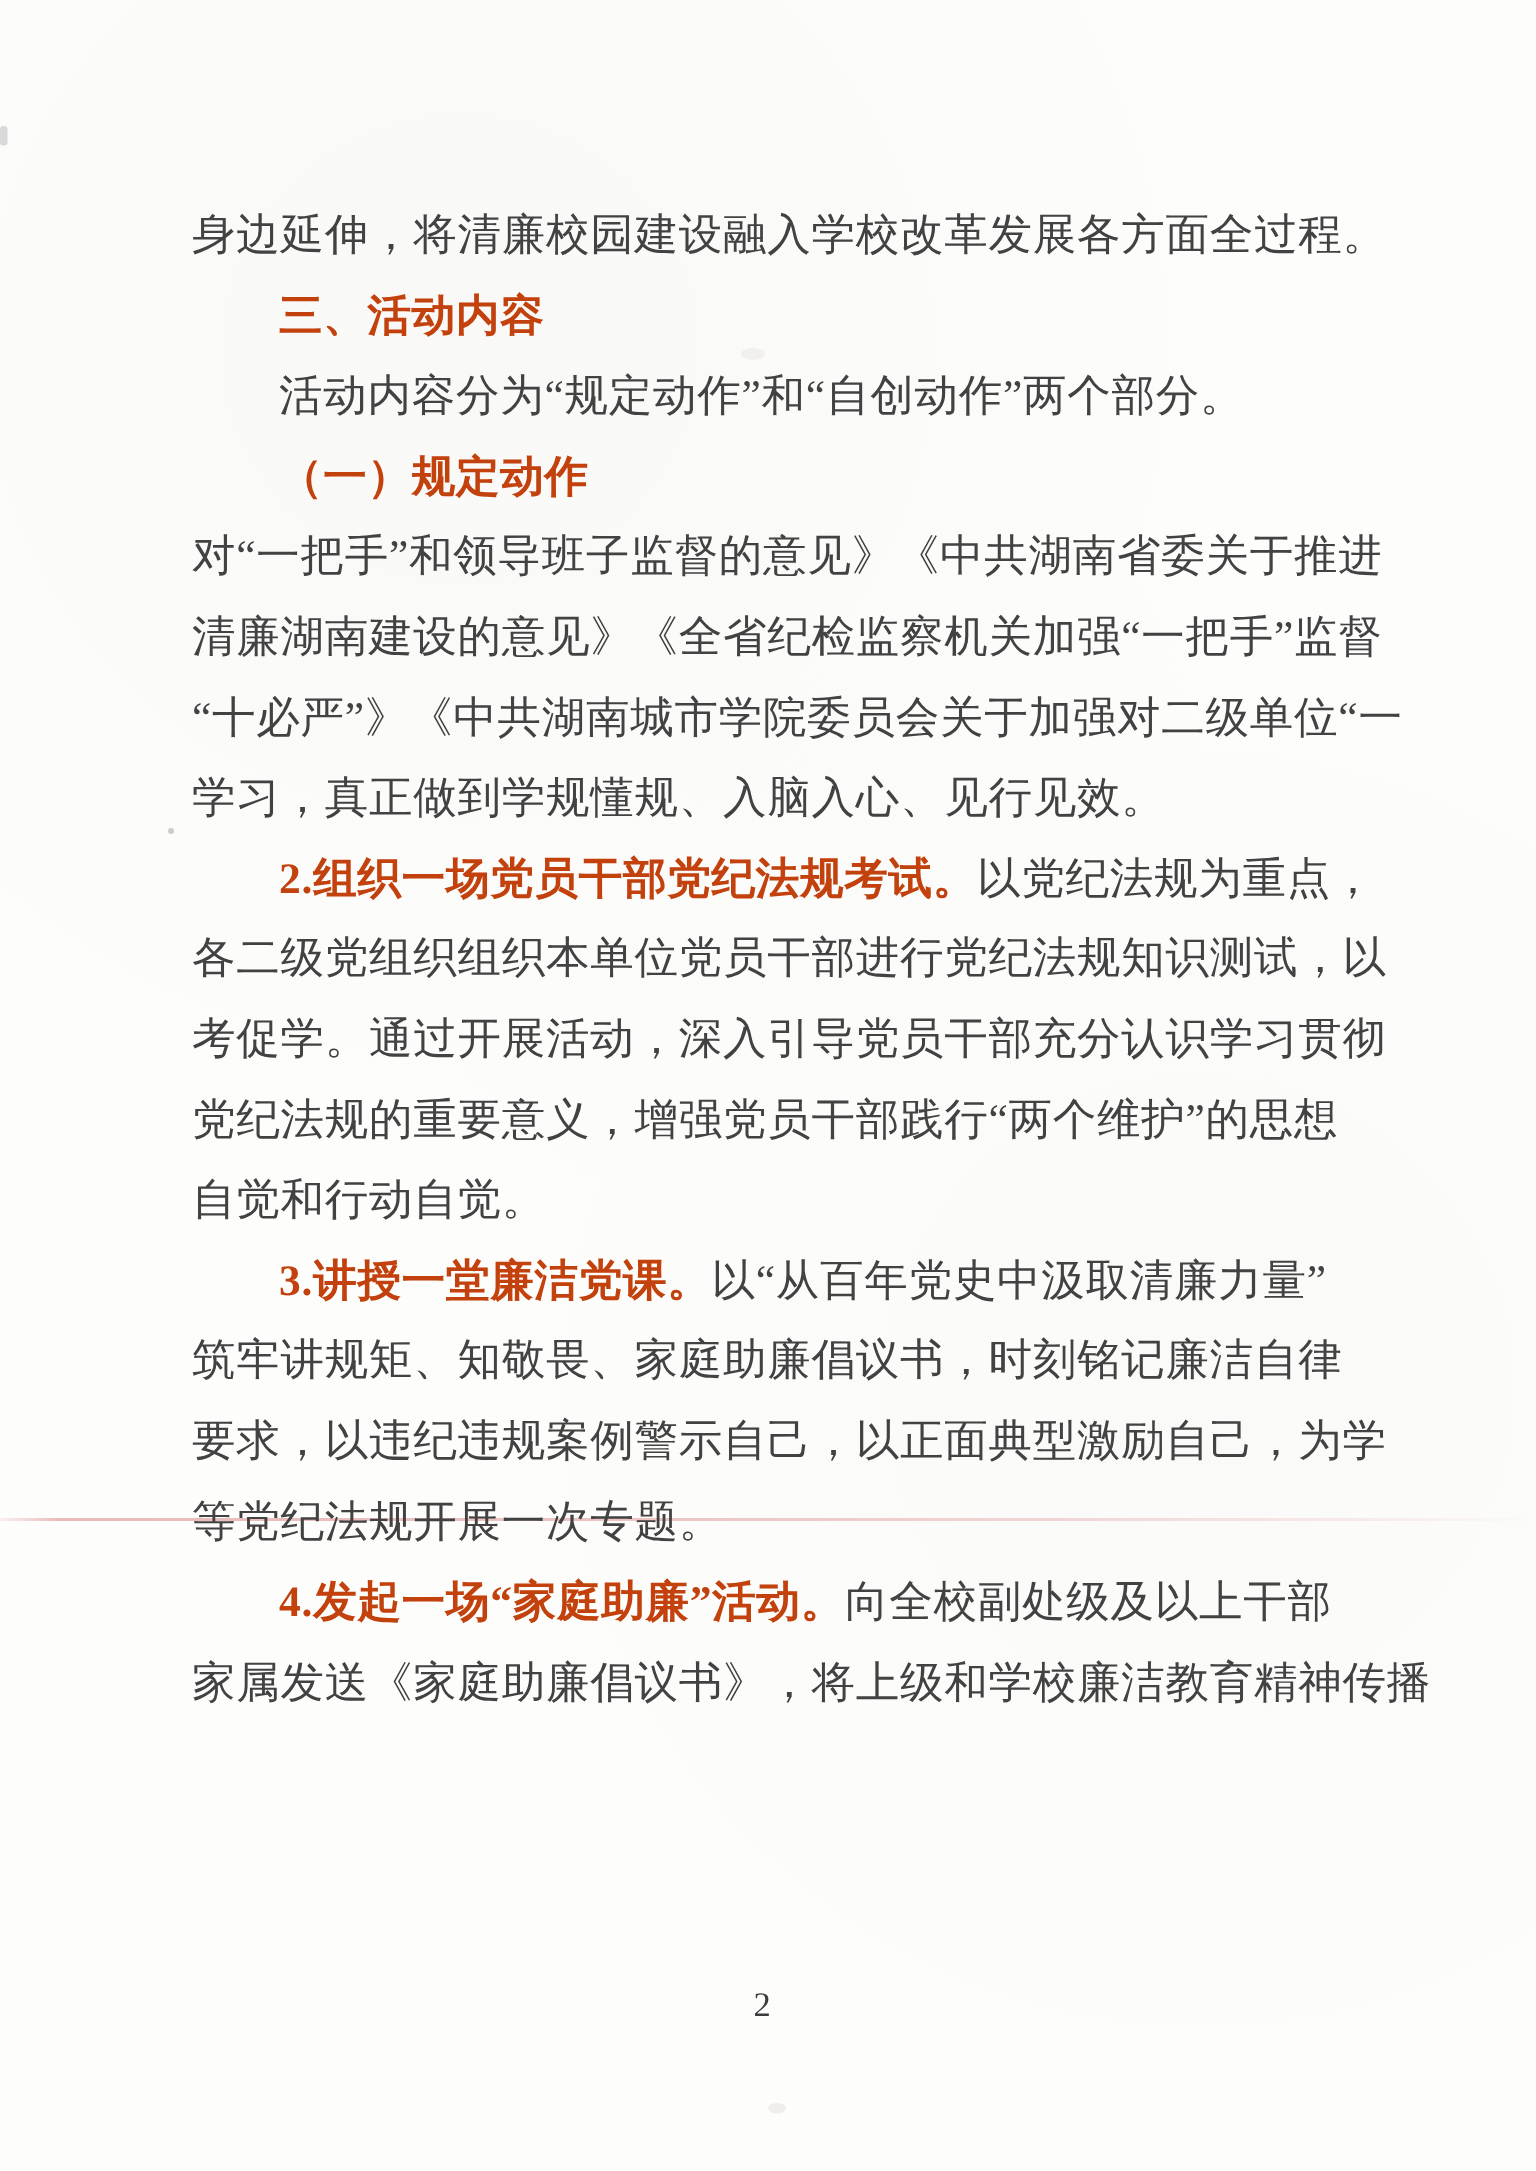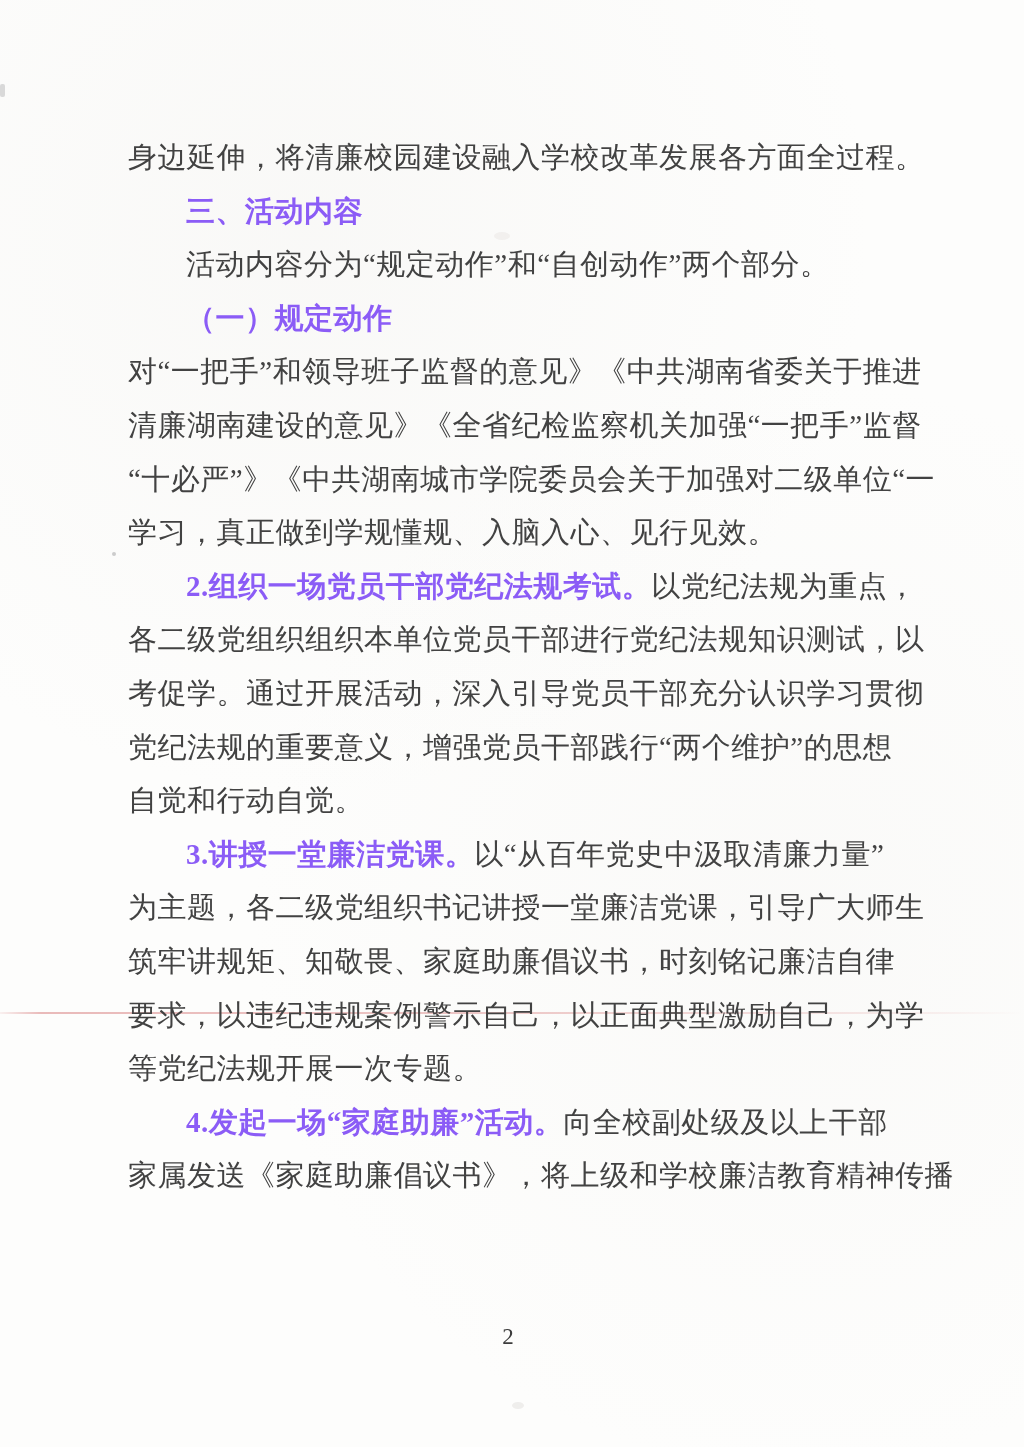--- a/index.html
+++ b/index.html
@@ -47,21 +47,21 @@
   }
 
   .line.indent {
     padding-left: 58px;
   }
 
   .seg { font-weight: 400; }
 
   .seg.bold {
     font-weight: 700;
-    color: #8b5cf6;
+    color: #c2410c;
   }
 
   
   .artifact-line {
     position: absolute;
     left: 0;
     top: 1012px;
     width: 100%;
     height: 2px;
     z-index: 1;
@@ -112,21 +112,20 @@
       <div class="line"><span class="seg">对“一把手”和领导班子监督的意见》《中共湖南省委关于推进</span></div>
       <div class="line"><span class="seg">清廉湖南建设的意见》《全省纪检监察机关加强“一把手”监督</span></div>
       <div class="line"><span class="seg">“十必严”》《中共湖南城市学院委员会关于加强对二级单位“一</span></div>
       <div class="line"><span class="seg">学习，真正做到学规懂规、入脑入心、见行见效。</span></div>
       <div class="line indent"><span class="seg bold">2.组织一场党员干部党纪法规考试。</span><span class="seg">以党纪法规为重点，</span></div>
       <div class="line"><span class="seg">各二级党组织组织本单位党员干部进行党纪法规知识测试，以</span></div>
       <div class="line"><span class="seg">考促学。通过开展活动，深入引导党员干部充分认识学习贯彻</span></div>
       <div class="line"><span class="seg">党纪法规的重要意义，增强党员干部践行“两个维护”的思想</span></div>
       <div class="line"><span class="seg">自觉和行动自觉。</span></div>
       <div class="line indent"><span class="seg bold">3.讲授一堂廉洁党课。</span><span class="seg">以“从百年党史中汲取清廉力量”</span></div>
-      <div class="line"><span class="seg">为主题，各二级党组织书记讲授一堂廉洁党课，引导广大师生</span></div>
       <div class="line"><span class="seg">筑牢讲规矩、知敬畏、家庭助廉倡议书，时刻铭记廉洁自律</span></div>
       <div class="line"><span class="seg">要求，以违纪违规案例警示自己，以正面典型激励自己，为学</span></div>
       <div class="line"><span class="seg">等党纪法规开展一次专题。</span></div>
       <div class="line indent"><span class="seg bold">4.发起一场“家庭助廉”活动。</span><span class="seg">向全校副处级及以上干部</span></div>
       <div class="line"><span class="seg">家属发送《家庭助廉倡议书》，将上级和学校廉洁教育精神传播</span></div>
     </div>
 
   <div class="page-number">2</div>
 
 </div>

